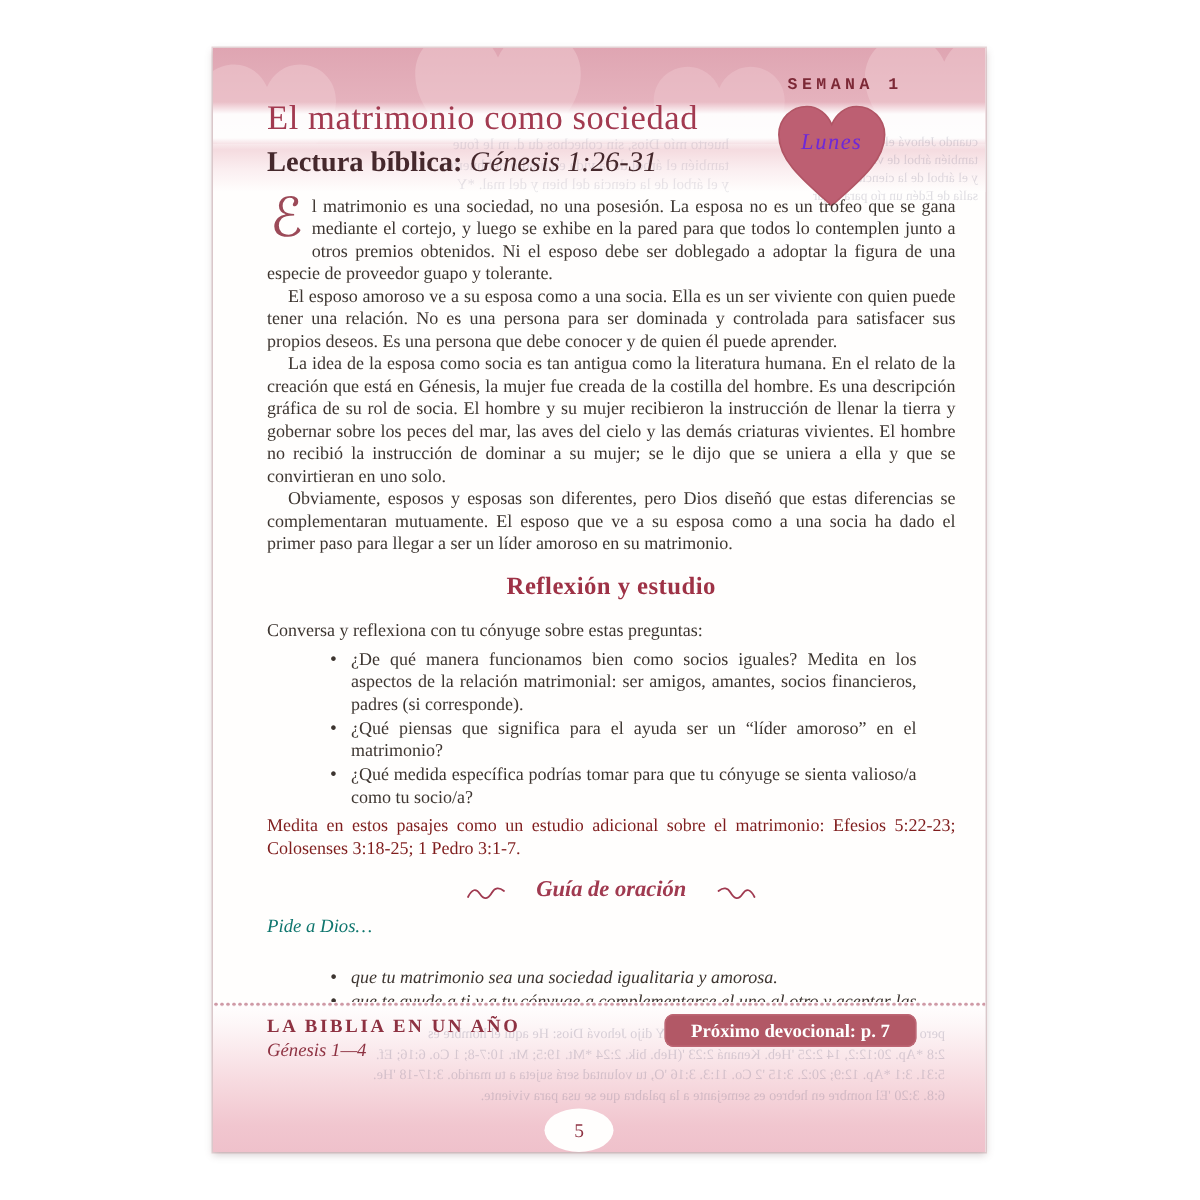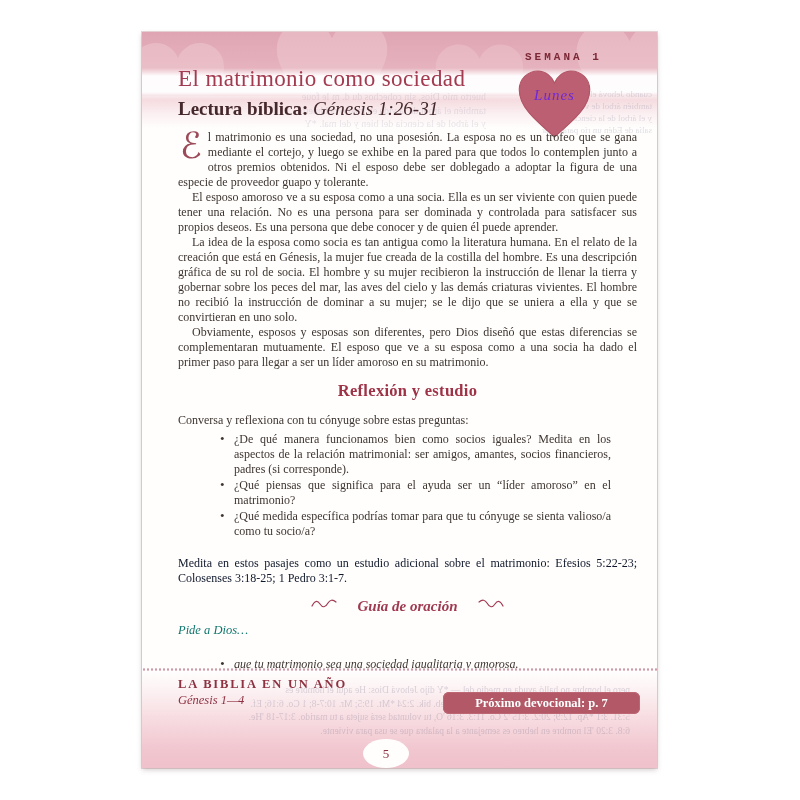--- a/index.html
+++ b/index.html
@@ -69,23 +69,23 @@
     text-align:center; color:#9e3246; font-size:16.5px; font-weight:bold;
     margin:11px 0 6px 0; letter-spacing:.3px;
   }
   .lead { margin:12px 0 4px 0; font-size:12px; line-height:15px; color:#3d3530; }
   ul.blist { margin:3px 26px 3px 40px; padding:0; list-style:none; }
   ul.blist li {
     position:relative; padding-left:16px; text-align:justify;
     font-size:12px; line-height:15px; color:#3d3530; margin:0 0 1px 0;
   }
   ul.blist li::before { content:"\2022"; position:absolute; left:2px; top:-1px; font-size:13px; color:#3d3530; }
-  .study-note { margin:17px 0 0 0; text-align:justify; font-size:12px; line-height:15px; color:#0f172a; }
+  .study-note { margin:4px 0 0 0; text-align:justify; font-size:12px; line-height:15px; color:#7f1d1d; }
   .prayer-heading {
-    display:flex; justify-content:center; align-items:flex-start; gap:20px;
+    display:flex; justify-content:center; align-items:flex-end; gap:20px;
     color:#a03a50; font-style:italic; font-size:15px; font-weight:bold;
     margin:12px 0 8px 0;
   }
   .prayer-intro { margin:0 0 19px 0; font-style:italic; font-size:12.5px; color:#0f766e; }
   ul.blist.italic li { font-style:italic; }
   
   .footer-zone {
     position:absolute; left:0; right:0; top:636px; height:100px; z-index:2;
     background:linear-gradient(180deg,#ffffff 0%, #fdf6f7 16%, #f7dbe0 52%, #f1c6cf 82%, #efc1cb 100%);
   }
@@ -95,21 +95,21 @@
     background-size:4px 3px; background-repeat:repeat-x;
   }
   .bleed-bottom {
     position:absolute; top:16px; left:28px; width:460px;
     font-size:9.5px; line-height:13.5px; opacity:.26; z-index:0;
   }
   .series-block { position:absolute; top:9px; left:36px; z-index:1; }
   .series-title { font-weight:bold; color:#8e3242; letter-spacing:1.8px; font-size:12.5px; }
   .series-ref { font-style:italic; color:#8e3242; font-size:12.5px; margin-top:1px; }
   .next-badge {
-    position:absolute; top:24px; left:301px; width:197px; height:22px; z-index:1;
+    position:absolute; top:8px; left:301px; width:168px; height:22px; z-index:1;
     background:#b25866; border-radius:6px; color:#ffffff; text-align:center;
     font-size:12.5px; font-weight:bold; line-height:22px;
     box-shadow:inset 0 0 0 1px #bd6674;
   }
   .page-num-oval {
     position:absolute; top:71px; left:221px; width:46px; height:29px; z-index:1;
     background:#fffefd; border-radius:50%; text-align:center;
     line-height:29px; color:#8e3242; font-size:13px;
   }
 </style>

